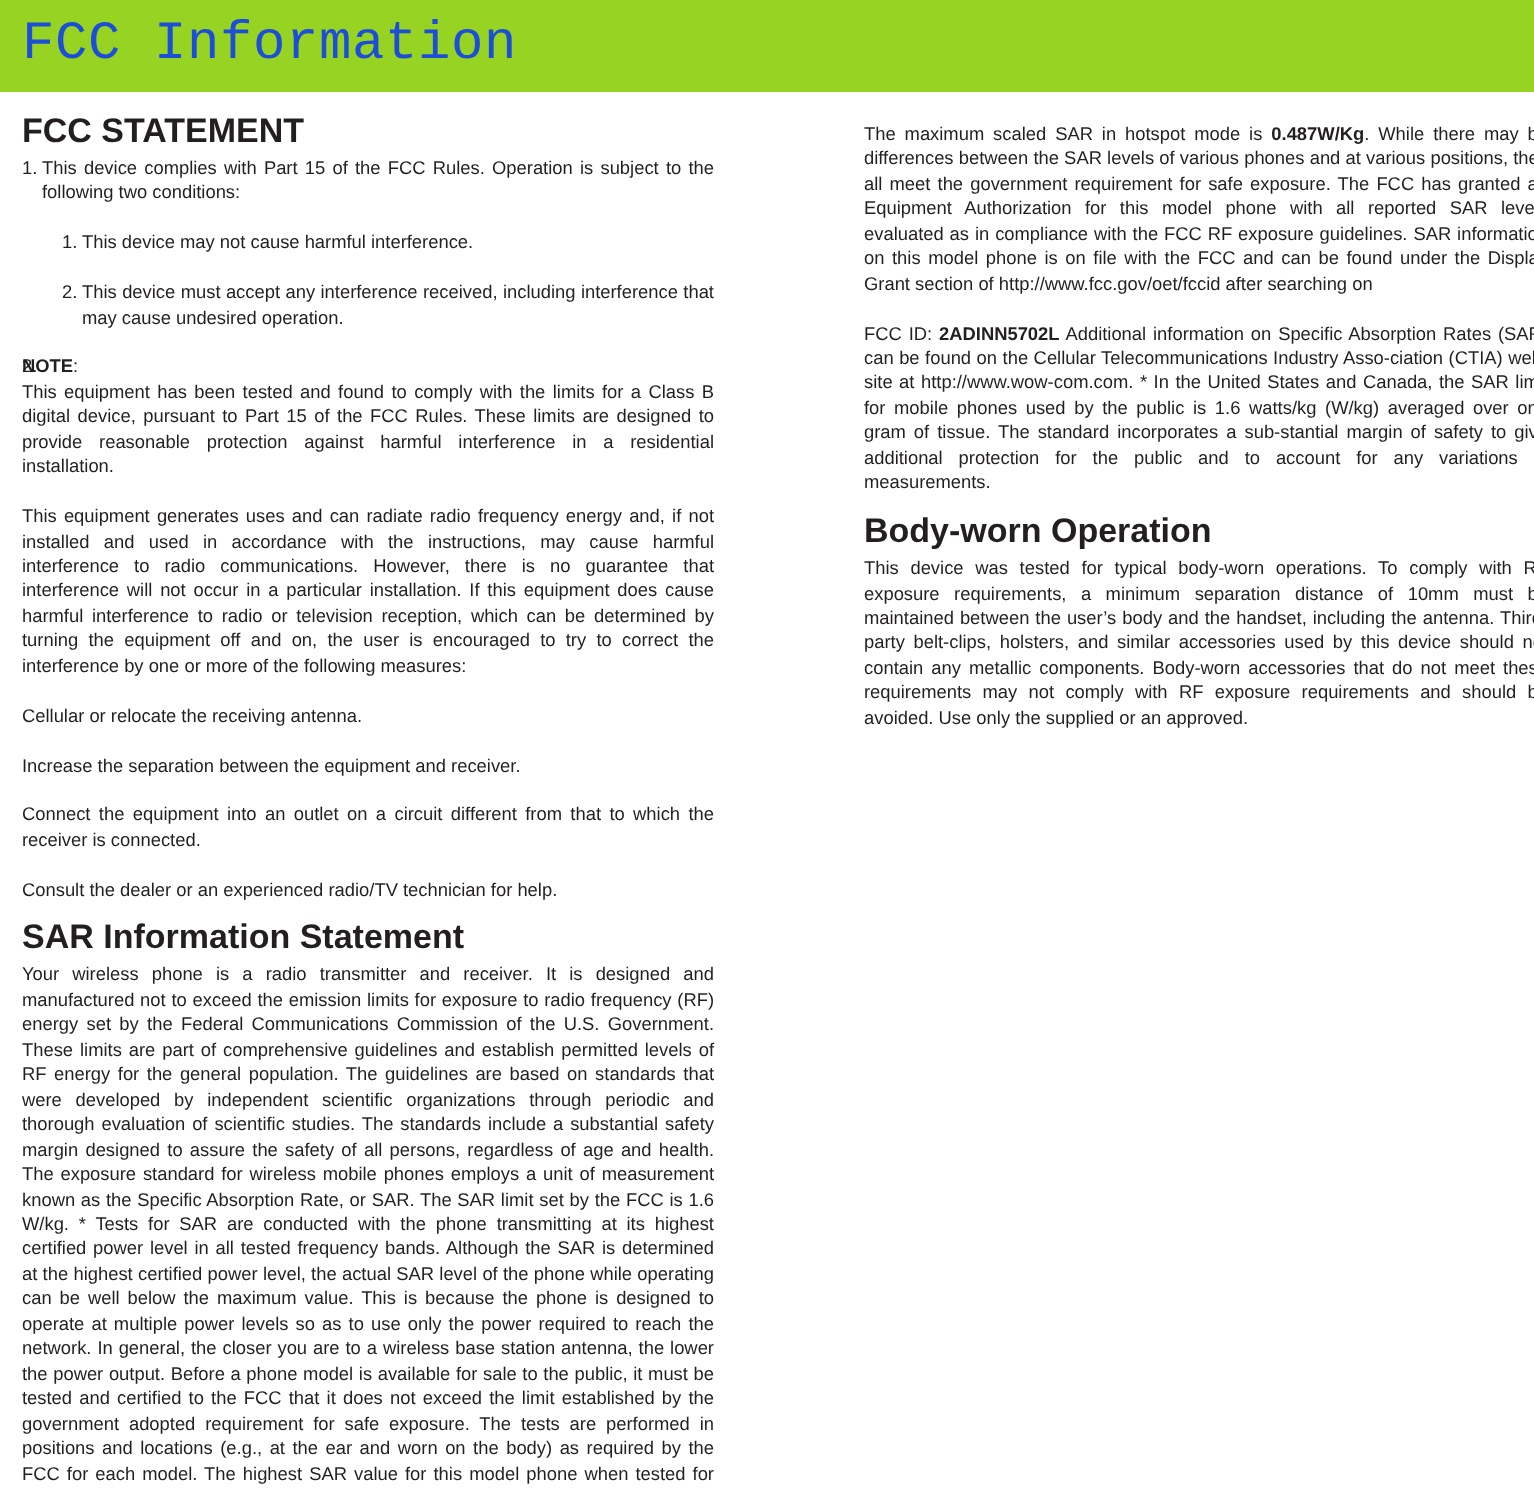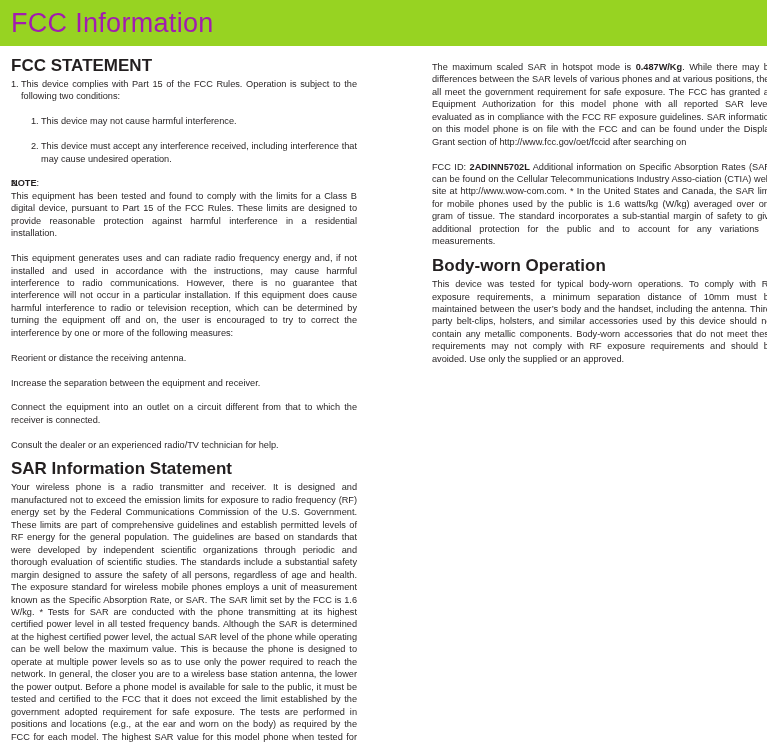--- a/index.html
+++ b/index.html
@@ -1,20 +1,20 @@
 <!DOCTYPE html>
 <html><head>
 <meta charset="utf-8">
 <style>
   html, body { margin: 0; padding: 0; background: #ffffff; }
   body { width: 767px; height: 745px; position: relative; overflow: hidden;
          font-family: "Liberation Sans", sans-serif; color: #231f20; }
   .banner { position: absolute; left: 0; top: 0; width: 767px; height: 46px; background: #97d322; }
-  .banner-title { position: absolute; left: 11px; top: 4px; color: #a21caf;
-                  font-family: Liberation Sans, sans-serif; font-size: 27px; letter-spacing: 0.3px; line-height: 38px; }
+  .banner-title { position: absolute; left: 11px; top: 4px; color: #1d4ed8;
+                  font-family: Liberation Mono, monospace; font-size: 27px; letter-spacing: 0.3px; line-height: 38px; }
   .col { position: absolute; top: 60px; font-size: 9.2px; line-height: 12.45px; text-align: justify; }
   .col-left { left: 11px; width: 346px; }
   .col-right { left: 432px; width: 342px; top: 61px; }
   p { margin: 0 0 12.4px 0; }
   h2 { margin: 0 0 6px 0; font-size: 17px; font-weight: bold; line-height: 12px; }
   .note-label { font-weight: bold; }
   ol.outer { margin: 0 0 12.4px 0; padding: 0; list-style: none; }
   ol.outer > li { position: relative; padding-left: 10px; margin-bottom: 12.4px; }
   ol.outer > li > .num { position: absolute; left: 0; top: 0; }
   ol.inner { margin: 12.4px 0 0 0; padding: 0; list-style: none; }
@@ -52,21 +52,21 @@
       </ol>
     </li>
     <li>
       <span class="num">2.</span>
     </li>
   </ol>
 
   <div><span class="note-label">NOTE</span><span>:</span></div>
   <p>This equipment has been tested and found to comply with the limits for a Class B digital device, pursuant to Part 15 of the FCC Rules. These limits are designed to provide reasonable protection against harmful interference in a residential installation.</p>
   <p>This equipment generates uses and can radiate radio frequency energy and, if not installed and used in accordance with the instructions, may cause harmful interference to radio communications. However, there is no guarantee that interference will not occur in a particular installation. If this equipment does cause harmful interference to radio or television reception, which can be determined by turning the equipment off and on, the user is encouraged to try to correct the interference by one or more of the following measures:</p>
-  <p>Reorient or distance the receiving antenna.</p>
+  <p>Cellular or relocate the receiving antenna.</p>
   <p>Increase the separation between the equipment and receiver.</p>
   <p>Connect the equipment into an outlet on a circuit different from that to which the receiver is connected.</p>
   <p>Consult the dealer or an experienced radio/TV technician for help.</p>
 
   <h2 class="h-sar">SAR Information Statement</h2>
   <p><span>Your wireless phone is a radio transmitter and receiver. It is designed and manufactured not to exceed the emission limits for exposure to radio frequency (RF) energy set by the Federal Communications Commission of the U.S. Government. These limits are part of comprehensive guidelines and establish permitted levels of RF energy for the general population. The guidelines are based on standards that were developed by independent scientific organizations through periodic and thorough evaluation of scientific studies. The standards include a substantial safety margin designed to assure the safety of all persons, regardless of age and health. The exposure standard for wireless mobile phones employs a unit of measurement known as the Specific Absorption Rate, or SAR. The SAR limit set by the FCC is 1.6 W/kg. * Tests for SAR are conducted with the phone transmitting at its highest certified power level in all tested frequency bands. Although the SAR is determined at the highest certified power level, the actual SAR level of the phone while operating can be well below the maximum value. This is because the phone is designed to operate at multiple power levels so as to use only the power required to reach the network. In general, the closer you are to a wireless base station antenna, the lower the power output. Before a phone model is available for sale to the public, it must be tested and certified to the FCC that it does not exceed the limit established by the government adopted requirement for safe exposure. The tests are performed in positions and locations (e.g., at the ear and worn on the body) as required by the FCC for each model. The highest SAR value for this model phone when tested for use at the ear is </span></p>
 </div>
 
 <div class="col col-right">
   <p><span>The maximum scaled SAR in hotspot mode is </span><b>0.487W/Kg</b><span>. While there may be differences between the SAR levels of various phones and at various positions, they all meet the government requirement for safe exposure. The FCC has granted an Equipment Authorization for this model phone with all reported SAR levels evaluated as in compliance with the FCC RF exposure guidelines. SAR information on this model phone is on file with the FCC and can be found under the Display Grant section of http://www.fcc.gov/oet/fccid after searching on</span></p>

